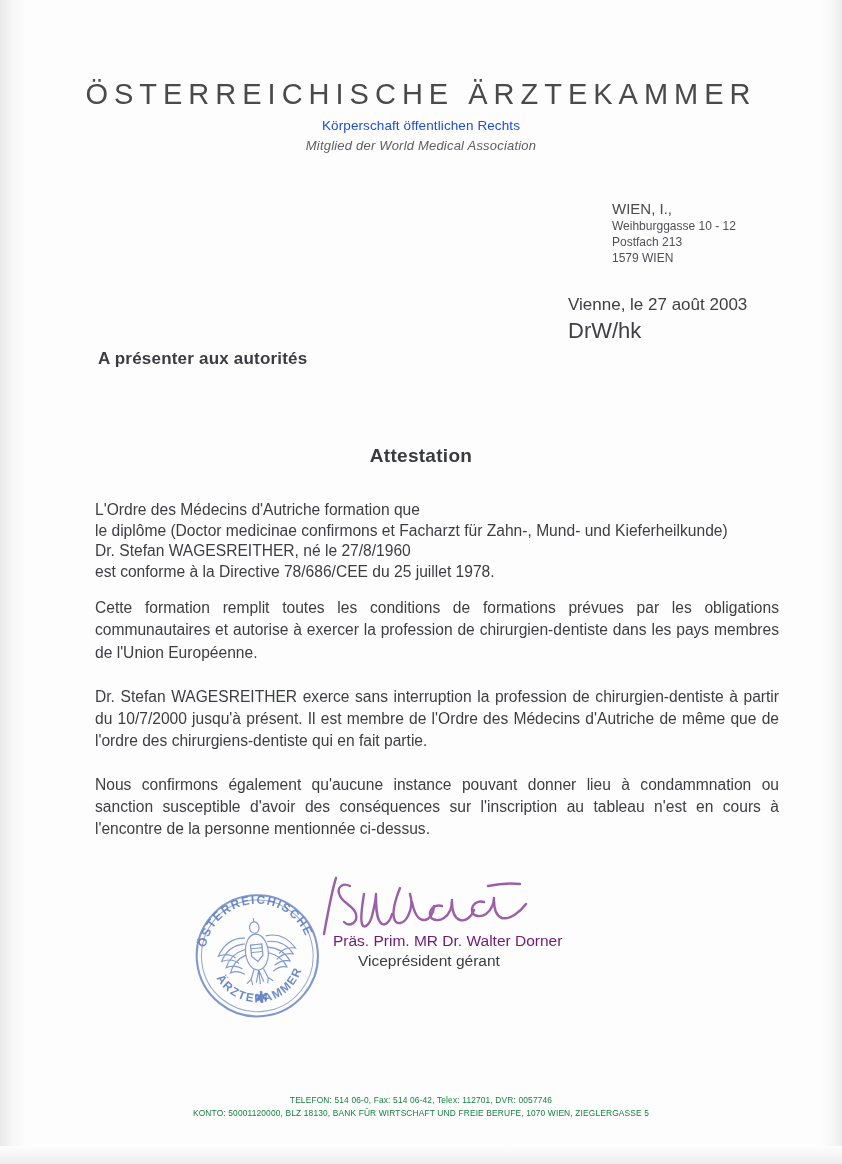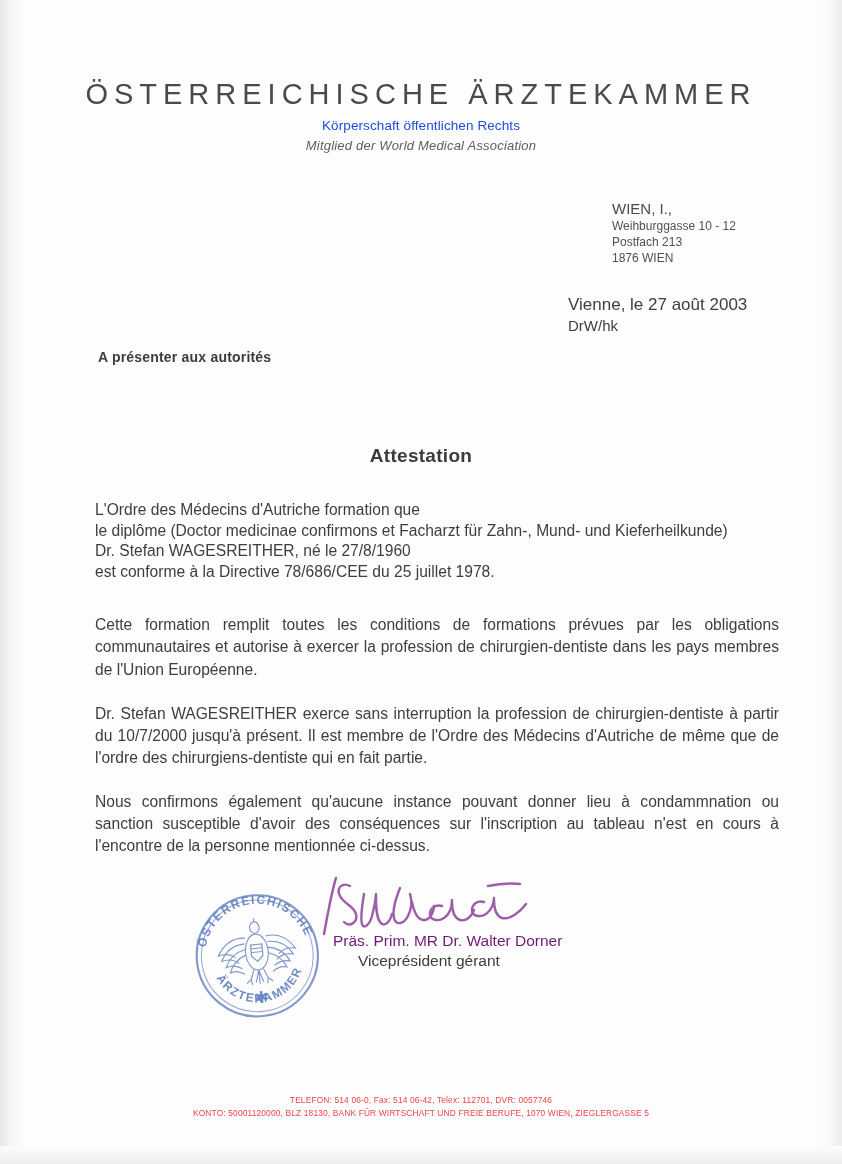--- a/index.html
+++ b/index.html
@@ -96,29 +96,29 @@
     position: absolute;
     top: 293px;
     left: 568px;
     color: #3f4044;
     line-height: 1.38;
   }
   .date-line {
     font-size: 17px;
   }
   .ref-line {
-    font-size: 15px;
+    font-size: 22px;
   }
 
   
   .subject {
     position: absolute;
     top: 349px;
     left: 98px;
-    font-size: 14px;
+    font-size: 17px;
     font-weight: bold;
     color: #3b3c40;
     letter-spacing: 0.2px;
   }
 
   
   .doc-title {
     position: absolute;
     top: 445px;
     left: 0;
@@ -146,21 +146,21 @@
   .intro-block div {
     white-space: nowrap;
   }
   .para {
     font-size: 15.6px;
     line-height: 1.42;
     text-align: justify;
     margin-top: 22px;
   }
   .para.tight-top {
-    margin-top: 32px;
+    margin-top: 15px;
   }
 
   
   .sig-area {
     position: absolute;
     top: 872px;
     left: 0;
     width: 842px;
     height: 180px;
   }
@@ -203,21 +203,21 @@
     white-space: nowrap;
   }
 
   
   .footer {
     position: absolute;
     top: 1094px;
     left: 0;
     width: 842px;
     text-align: center;
-    color: #ef4444;
+    color: #15803d;
     line-height: 1.5;
   }
   .footer-line {
     font-size: 8.4px;
     letter-spacing: 0.15px;
     white-space: nowrap;
   }
 </style>
 </head>
 <body>
@@ -233,21 +233,21 @@
     <div class="letterhead">
       <div class="org-name">ÖSTERREICHISCHE ÄRZTEKAMMER</div>
       <div class="org-sub1">Körperschaft öffentlichen Rechts</div>
       <div class="org-sub2">Mitglied der World Medical Association</div>
     </div>
 
     <div class="address-block">
       <div class="address-city">WIEN, I.,</div>
       <div class="address-line">Weihburggasse 10 - 12</div>
       <div class="address-line">Postfach 213</div>
-      <div class="address-line">1876 WIEN</div>
+      <div class="address-line">1579 WIEN</div>
     </div>
 
     <div class="date-block">
       <div class="date-line">Vienne, le 27 août 2003</div>
       <div class="ref-line">DrW/hk</div>
     </div>
 
     <div class="subject">A présenter aux autorités</div>
 
     <div class="doc-title">Attestation</div>

